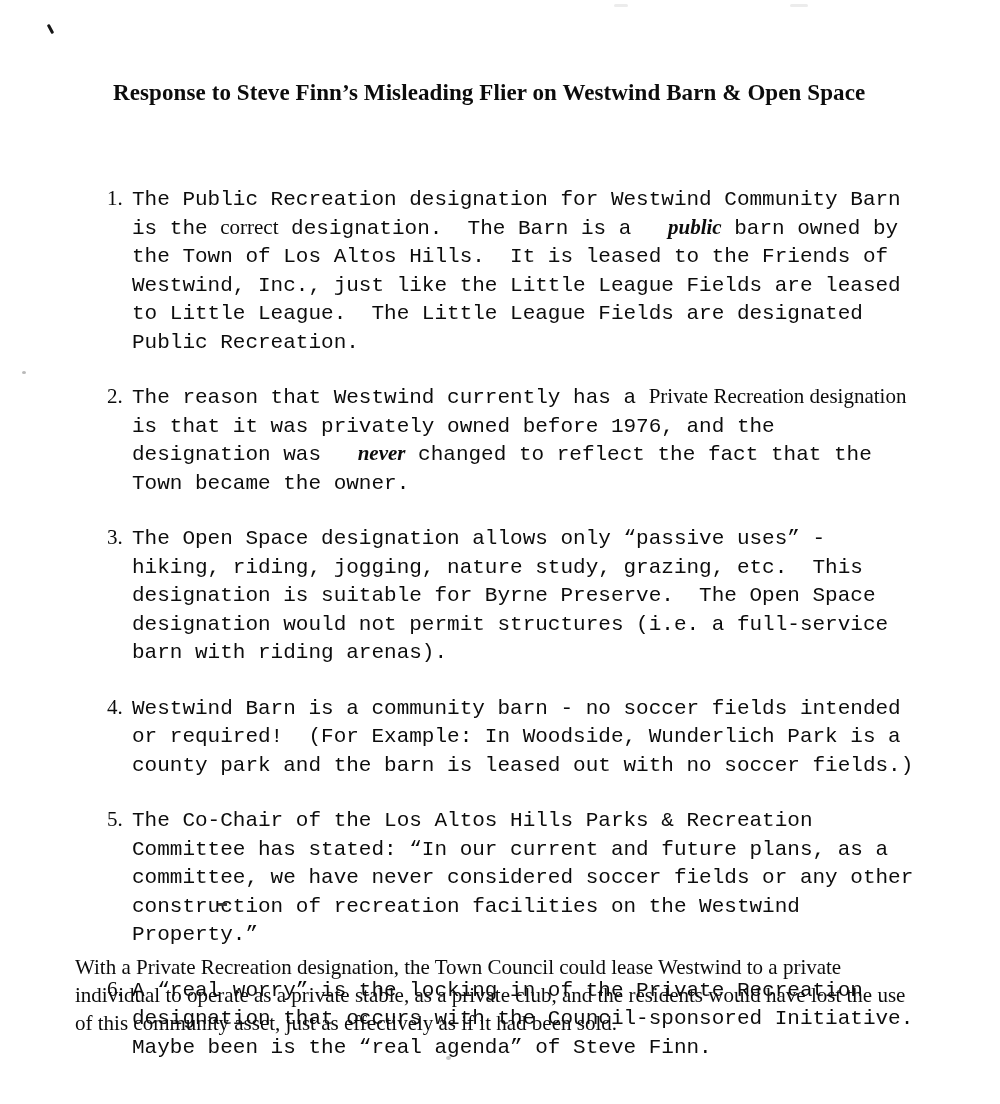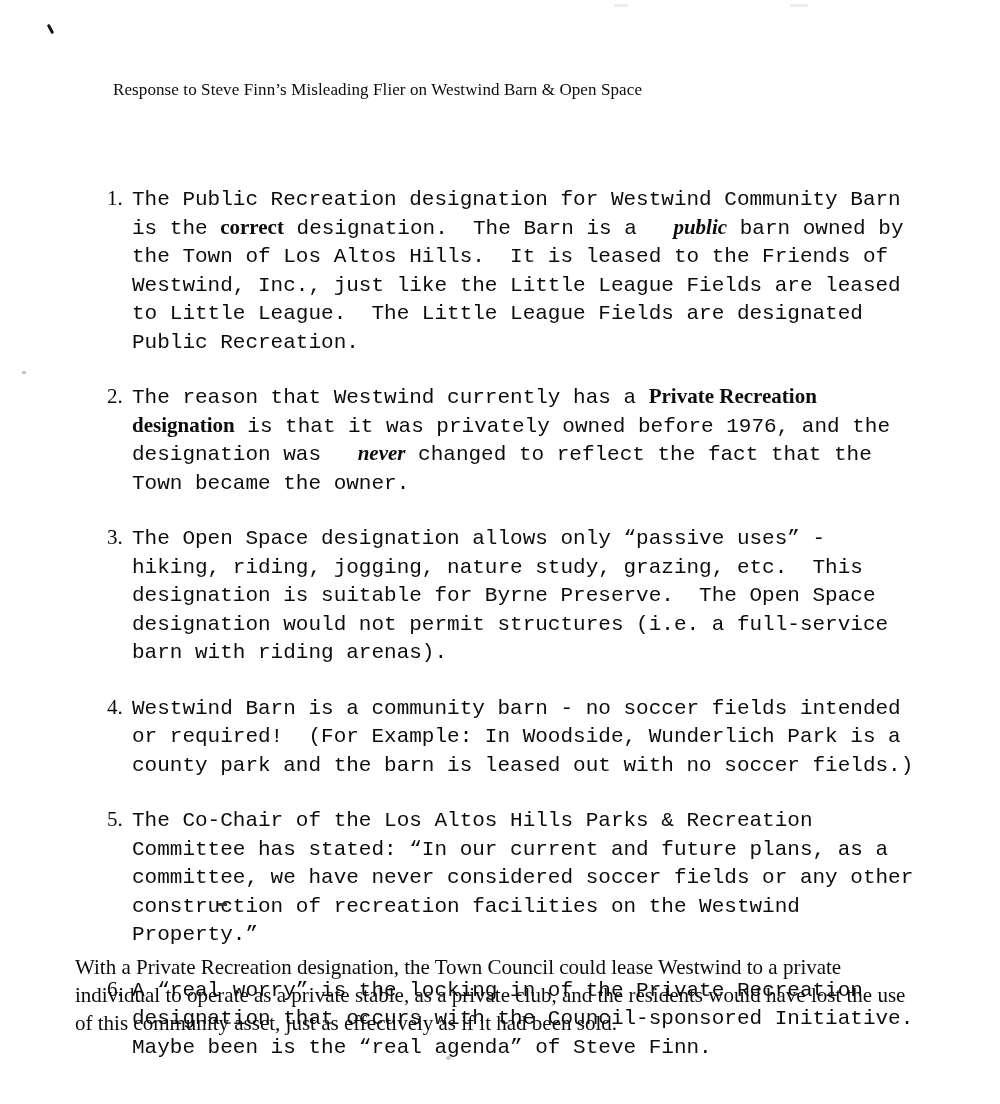--- a/index.html
+++ b/index.html
@@ -13,22 +13,22 @@
     height: 1104px;
     background: #ffffff;
     overflow: hidden;
     font-family: "Liberation Serif", "DejaVu Serif", serif;
     color: #0c0c0c;
   }
   .doc-title {
     position: absolute;
     left: 113px;
     top: 80px;
-    font-size: 17px;
-    font-weight: normal;
+    font-size: 23px;
+    font-weight: bold;
     letter-spacing: 0.1px;
     white-space: nowrap;
   }
   .numbered-list {
     position: absolute;
     left: 107px;
     top: 185px;
     width: 812px;
     font-size: 21px;
     line-height: 27.5px;
@@ -39,21 +39,21 @@
   }
   .item-number {
     flex: none;
     width: 25px;
   }
   .item-text {
     flex: 1;
     white-space: pre-wrap;
   }
   .seg-normal { font-weight: normal; font-style: normal; font-family: Liberation Mono, monospace; }
-  .seg-bold { font-weight: bold; font-style: normal; text-align: right; }
+  .seg-bold { font-weight: normal; font-style: normal; text-align: right; }
   .seg-bold-italic { font-weight: bold; font-style: italic; margin-left: 24px; }
   .closing-paragraph {
     position: absolute;
     left: 75px;
     top: 954px;
     width: 852px;
     font-size: 21px;
     line-height: 27.8px;
     white-space: pre-wrap;
   }

